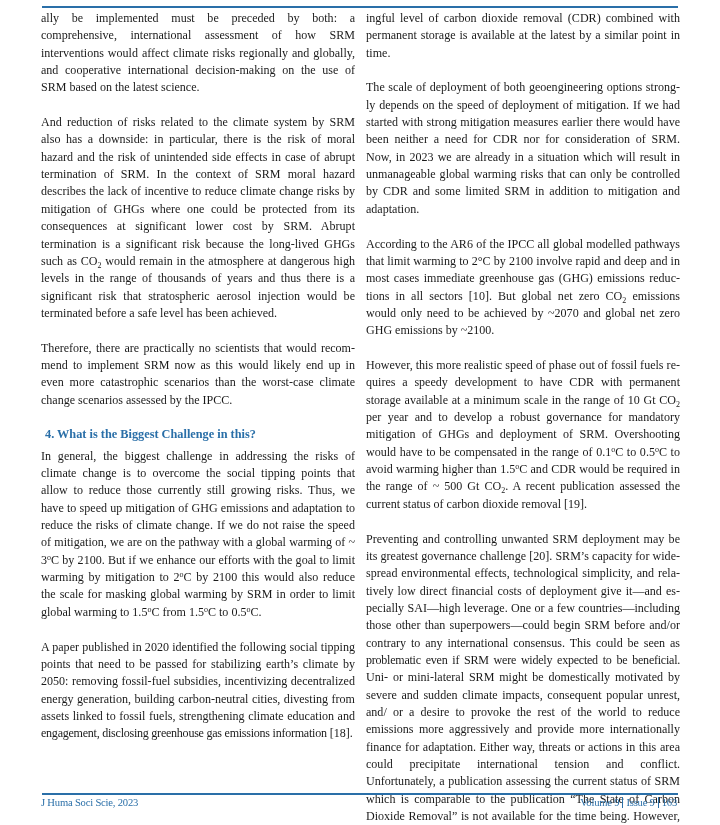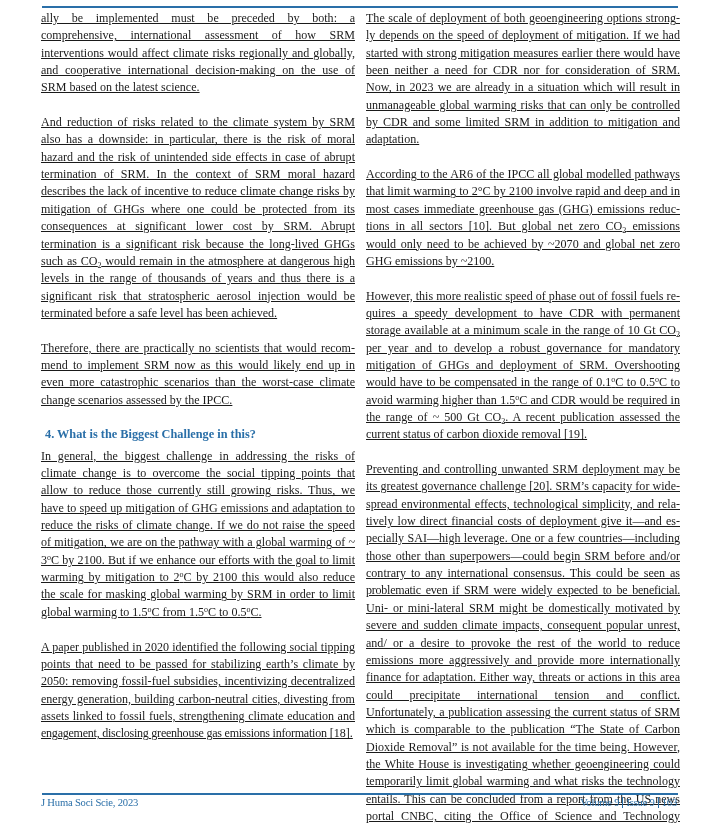--- a/index.html
+++ b/index.html
@@ -1,21 +1,21 @@
 <!DOCTYPE html>
 <html><head>
 <meta charset="utf-8">
 <style>
   html, body { margin: 0; padding: 0; background: #ffffff; }
   body { width: 720px; height: 825px; position: relative; overflow: hidden; font-family: "Liberation Serif", serif; color: #1a1a1a; }
   .top-rule { position: absolute; left: 42px; top: 6px; width: 636px; height: 2px; background: #2a6fa8; }
   .col { position: absolute; top: 10px; width: 314px; font-size: 12.05px; line-height: 17.35px; text-align: justify; hyphens: manual; }
   .col.left { left: 41px; }
   .col.right { left: 366px; }
-  .col p { margin: 0 0 17.4px 0; text-decoration: underline; }
+  .col p { margin: 0 0 17.4px 0; }
   .col p.tight { margin-bottom: 0; }
   .col h2 { margin: 4px; font-size: 12.3px; line-height: 17.35px; font-weight: bold; color: #2a6fa8; }
   .cond { letter-spacing: -0.25px; }
   sub { font-size: 8px; line-height: 0; vertical-align: -3px; }
   sup { font-size: 8px; line-height: 0; vertical-align: 4px; }
   .bottom-rule { position: absolute; left: 42px; top: 793px; width: 636px; height: 1.5px; background: #2a6fa8; }
   .footer { position: absolute; top: 797px; font-family: "Liberation Serif", serif; font-weight: normal; font-size: 10.6px; color: #2a6fa8; letter-spacing: -0.2px; }
   .footer.left { left: 41px; }
   .footer.right { right: 43px; }
   .footer .sep { display: inline-block; width: 1px; height: 11px; background: #2a6fa8; vertical-align: -2px; margin: 0 3px; }
@@ -29,20 +29,21 @@
   <p>ally be implemented must be preceded by both: a comprehensive, international assessment of how SRM interventions would affect climate risks regionally and globally, and cooperative international decision-making on the use of SRM based on the latest science.</p>
   <p><span>And reduction of risks related to the climate system by SRM also has a downside: in particular, there is the risk of moral hazard and the risk of unintended side effects in case of abrupt termination of SRM. In the context of SRM moral hazard describes the lack of incentive to reduce climate change risks by mitigation of GHGs where one could be protected from its consequences at significant lower cost by SRM. Abrupt termination is a significant risk be­cause the long-lived GHGs such as CO</span><sub>2</sub><span> would remain in the atmo­sphere at dangerous high levels in the range of thousands of years and thus there is a significant risk that stratospheric aerosol injec­tion would be terminated before a safe level has been achieved.</span></p>
   <p>Therefore, there are practically no scientists that would recom­mend to implement SRM now as this would likely end up in even more catastrophic scenarios than the worst-case climate change scenarios assessed by the IPCC.</p>
   <h2>4. What is the Biggest Challenge in this?</h2>
   <p><span>In general, the biggest challenge in addressing the risks of climate change is to overcome the social tipping points that allow to re­duce those currently still growing risks. Thus, we have to speed up mitigation of GHG emissions and adaptation to reduce the risks of climate change. If we do not raise the speed of mitigation, we are on the pathway with a global warming of ~ 3</span><sup>o</sup><span>C by 2100. But if we enhance our efforts with the goal to limit warming by mitigation to 2</span><sup>o</sup><span>C by 2100 this would also reduce the scale for masking global warming by SRM in order to limit global warming to 1.5</span><sup>o</sup><span>C from 1.5</span><sup>o</sup><span>C to 0.5</span><sup>o</sup><span>C.</span></p>
   <p><span>A paper published in 2020 identified the following social tipping points that need to be passed for stabilizing earth’s climate by 2050: removing fossil-fuel subsidies, incentivizing decentralized energy generation, building carbon-neutral cities, divesting from assets linked to fossil fuels, strengthening climate education and </span><span class="cond">engagement, disclosing greenhouse gas emissions information</span><span> [18].</span></p>
 
 </div>
 
 <div class="col right">
+  <p>ingful level of carbon dioxide removal (CDR) combined with per­manent storage is available at the latest by a similar point in time.</p>
   <p>The scale of deployment of both geoengineering options strong­ly depends on the speed of deployment of mitigation. If we had started with strong mitigation measures earlier there would have been neither a need for CDR nor for consideration of SRM. Now, in 2023 we are already in a situation which will result in unman­ageable global warming risks that can only be controlled by CDR and some limited SRM in addition to mitigation and adaptation.</p>
   <p><span>According to the AR6 of the IPCC all global modelled pathways that limit warming to 2°C by 2100 involve rapid and deep and in most cases immediate greenhouse gas (GHG) emissions reduc­tions in all sectors [10]. But global net zero CO</span><sub>2</sub><span> emissions would only need to be achieved by ~2070 and global net zero GHG emis­sions by ~2100.</span></p>
   <p><span>However, this more realistic speed of phase out of fossil fuels re­quires a speedy development to have CDR with permanent storage available at a minimum scale in the range of 10 Gt CO</span><sub>2</sub><span> per year and to develop a robust governance for mandatory mitigation of GHGs and deployment of SRM. Overshooting would have to be compensated in the range of 0.1</span><sup>o</sup><span>C to 0.5</span><sup>o</sup><span>C to avoid warming high­er than 1.5</span><sup>o</sup><span>C and CDR would be required in the range of ~ 500 Gt CO</span><sub>2</sub><span>. A recent publication assessed the current status of carbon dioxide removal [19].</span></p>
   <p class="tight"><span>Preventing and controlling unwanted SRM deployment may be its greatest governance challenge [20]. SRM’s capacity for wide­spread environmental effects, technological simplicity, and rela­tively low direct financial costs of deployment give it—and es­pecially SAI—high leverage. One or a few countries—including those other than superpowers—could begin SRM before and/or contrary to any international consensus. This could be seen as </span><span class="cond">problematic even if SRM were widely expected to be beneficial.</span><span> Uni- or mini-lateral SRM might be domestically motivated by se­vere and sudden climate impacts, consequent popular unrest, and/ or a desire to provoke the rest of the world to reduce emissions more aggressively and provide more internationally finance for adaptation. Either way, threats or actions in this area could precipi­tate international tension and conflict. Unfortunately, a publication assessing the current status of SRM which is comparable to the publication “The State of Carbon Dioxide Removal” is not avail­able for the time being. However, the White House is investigating whether geoengineering could temporarily limit global warming and what risks the technology entails. This can be concluded from a report from the US news portal CNBC, citing the Office of Sci­ence and Technology Policy (OSTP), responsible for research and technology policy, which informed on the mandate of the US Con­gress to develop a five-year plan for the scientific evaluation of</span></p>
 </div>
 
 <div class="bottom-rule"></div>
 <div class="footer left">J Huma Soci Scie, 2023</div>
 <div class="footer right">
   <span>Volume 9</span><span class="sep"></span><span>Issue 9</span><span class="sep"></span><span>163</span>

